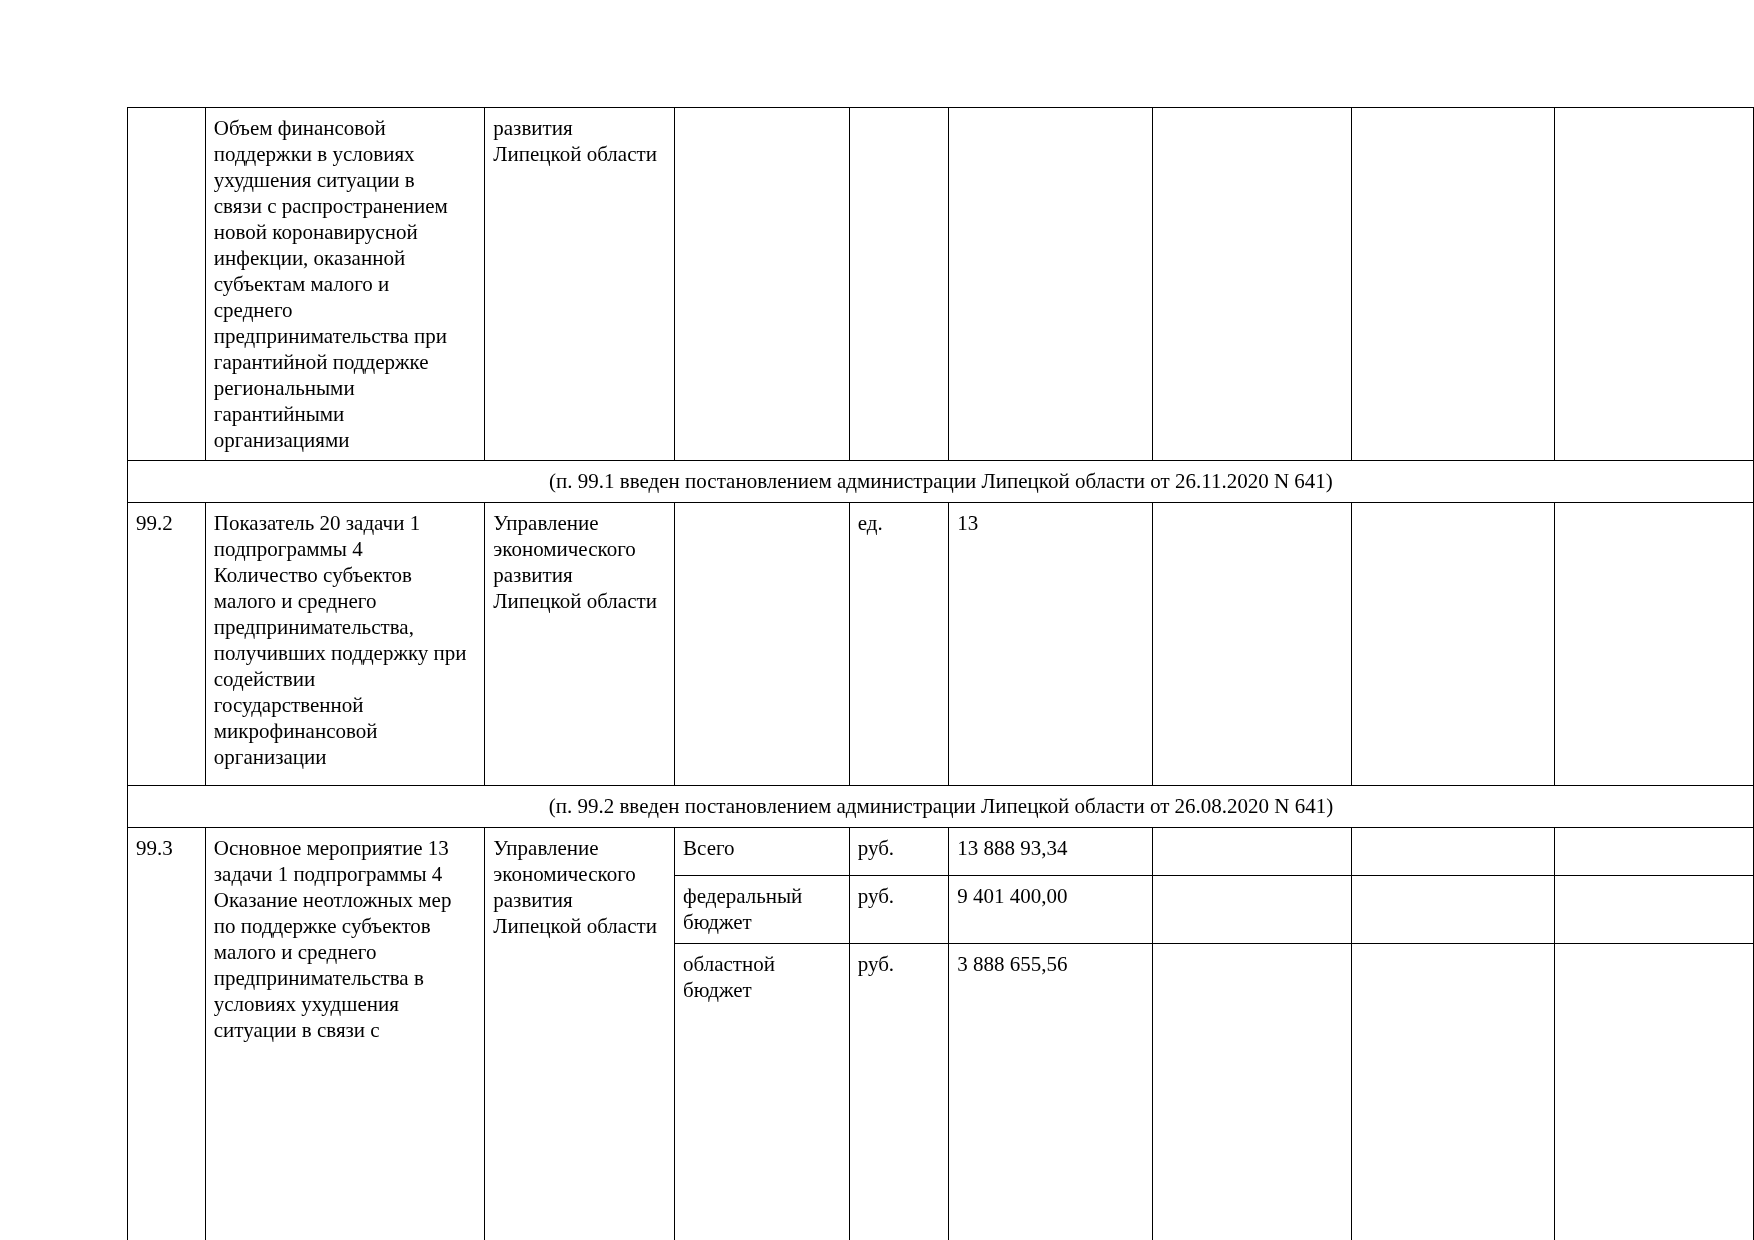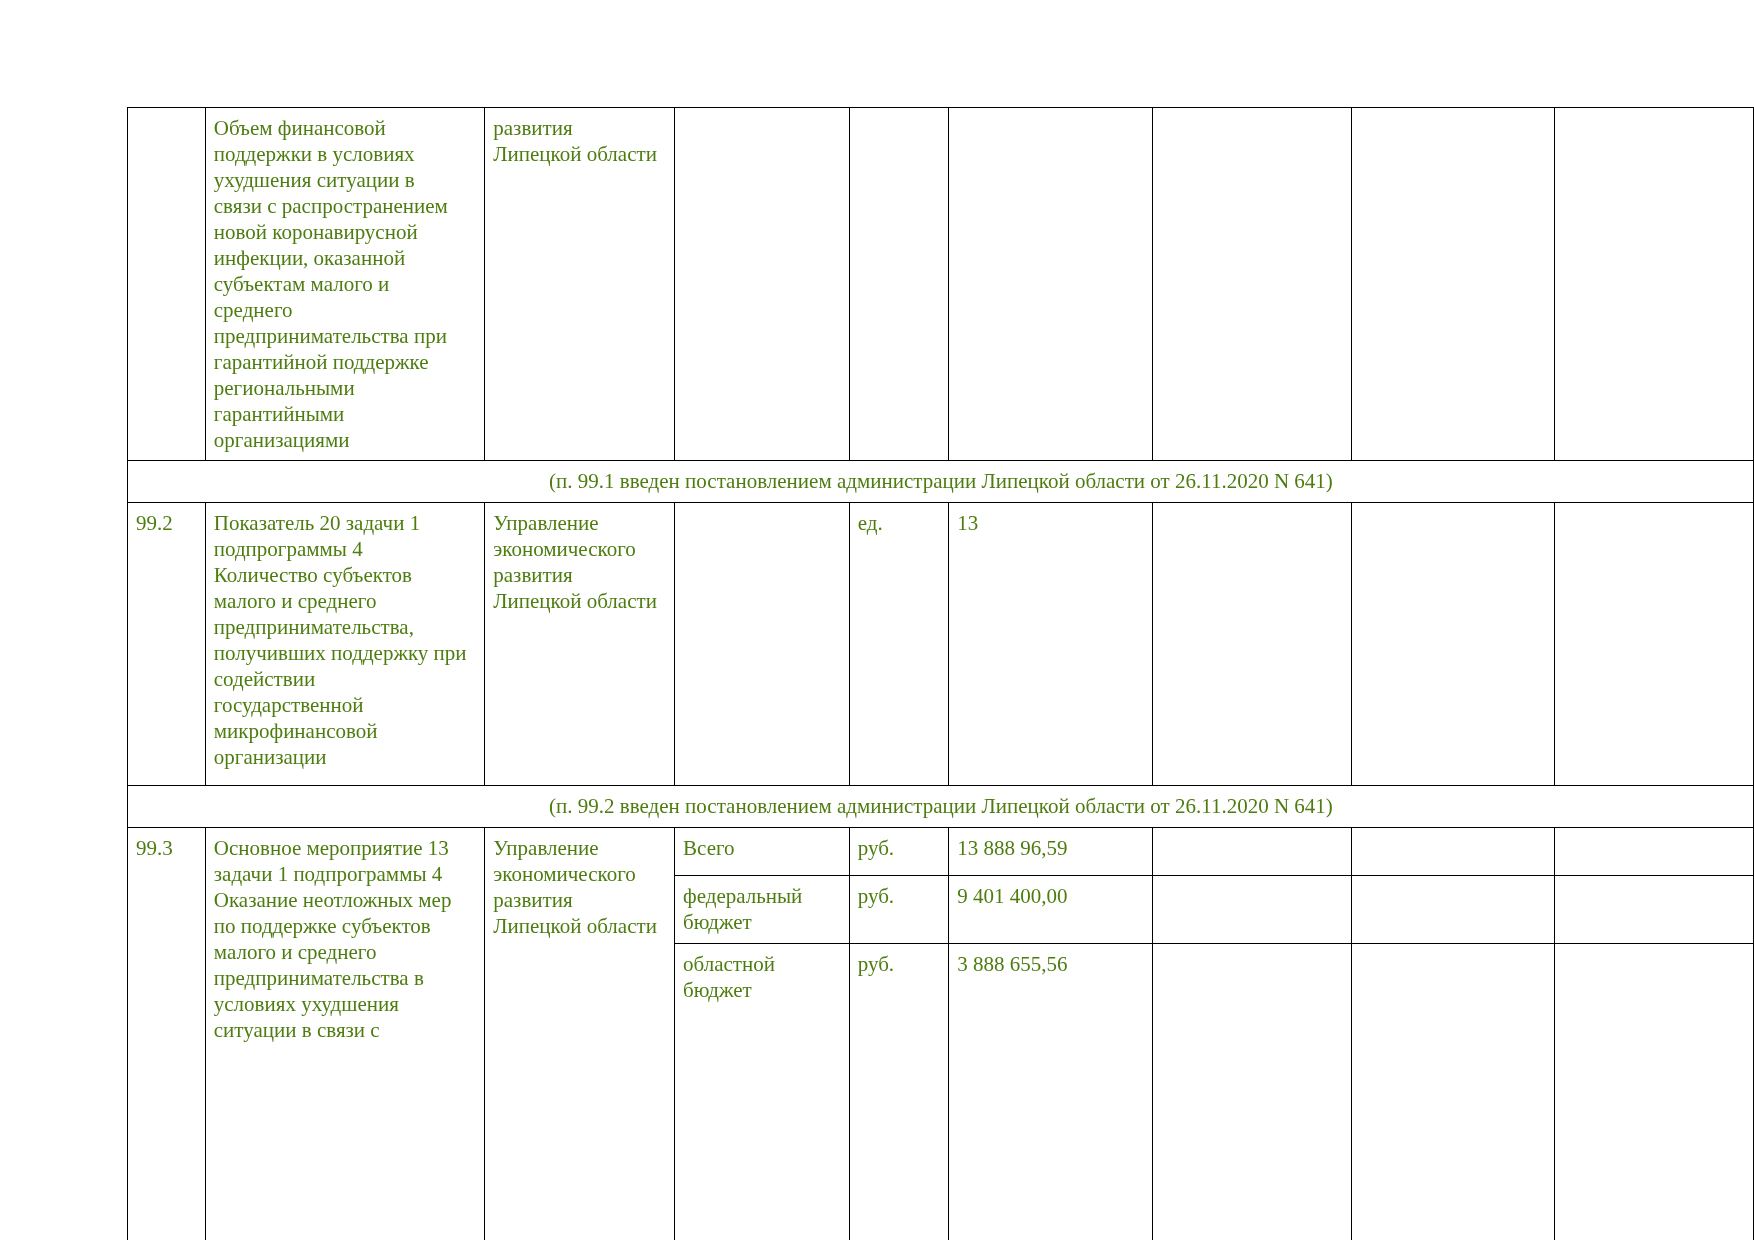--- a/index.html
+++ b/index.html
@@ -3,21 +3,21 @@
 <meta charset="utf-8">
 <style>
   html, body { margin: 0; padding: 0; }
   .page {
     position: relative;
     width: 1754px;
     height: 1240px;
     background: #ffffff;
     overflow: hidden;
     font-family: "Liberation Serif", "DejaVu Serif", serif;
-    color: #4d7c0f;
+    color: #000000;
   }
   table.doc {
     position: absolute;
     left: 127px;
     top: 107px;
     border-collapse: collapse;
     table-layout: fixed;
   }
   table.doc td {
     border: 1px solid #000000;
@@ -103,40 +103,40 @@
 Липецкой области</td>
       <td></td>
       <td>ед.</td>
       <td class="c-center">13</td>
       <td></td>
       <td></td>
       <td></td>
     </tr>
 
     <tr class="rN">
-      <td class="note" colspan="9">(п. 99.2 введен постановлением администрации Липецкой области от 26.11.2020 N 641)</td>
+      <td class="note" colspan="9">(п. 99.2 введен постановлением администрации Липецкой области от 26.08.2020 N 641)</td>
     </tr>
 
     <tr class="r1">
       <td class="c-num" rowspan="3">99.3</td>
       <td rowspan="3">Основное мероприятие 13
 задачи 1 подпрограммы 4
 Оказание неотложных мер
 по поддержке субъектов
 малого и среднего
 предпринимательства в
 условиях ухудшения
 ситуации в связи с</td>
       <td rowspan="3">Управление
 экономического
 развития
 Липецкой области</td>
       <td>Всего</td>
       <td>руб.</td>
-      <td class="c-center">13 888 96,59</td>
+      <td class="c-center">13 888 93,34</td>
       <td></td>
       <td></td>
       <td></td>
     </tr>
 
     <tr class="r2">
       <td>федеральный
 бюджет</td>
       <td>руб.</td>
       <td class="c-center">9 401 400,00</td>

